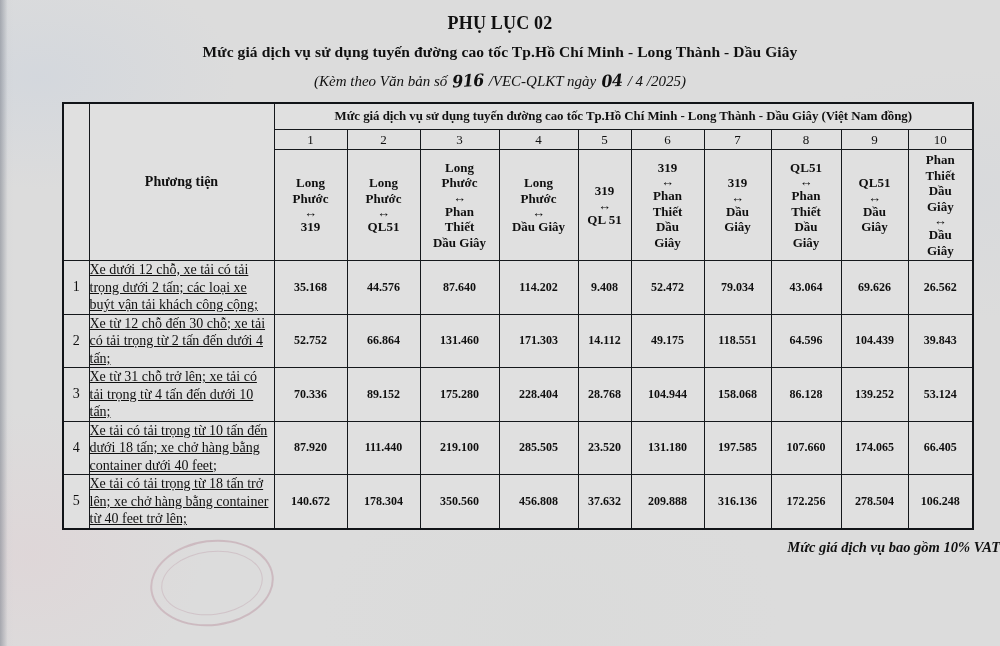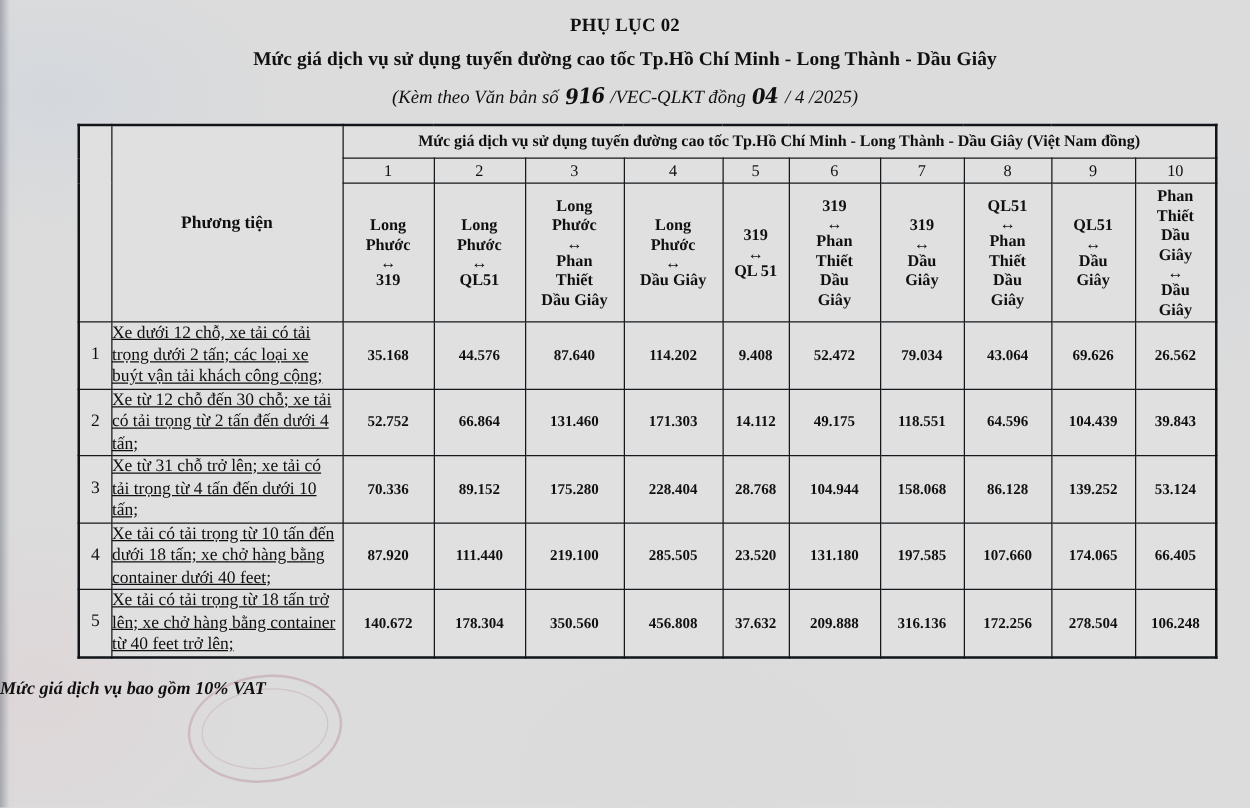--- a/index.html
+++ b/index.html
@@ -61,21 +61,21 @@
     padding: 0;
   }
 
   
   .doc-head {
     text-align: center;
     padding-top: 13px;
   }
   .doc-title {
     font-weight: bold;
-    font-size: 15px;
+    font-size: 18px;
     letter-spacing: 0.2px;
   }
   .doc-subtitle {
     font-weight: bold;
     font-size: 15.5px;
     margin-top: 9px;
     letter-spacing: 0.1px;
   }
   .doc-ref {
     font-style: italic;
@@ -160,43 +160,43 @@
     text-decoration: underline;
   }
   td.num {
     text-align: center;
     font-size: 12px;
     font-weight: bold;
     padding: 2px 1px;
   }
 
   .foot-note {
-    text-align: left;
+    text-align: right;
     font-style: italic;
     font-weight: bold;
     font-size: 14.5px;
-    margin-top: 16px;
+    margin-top: 9px;
   }
 </style>
 </head>
 <body>
 
 <div class="scan-noise"></div>
 <div class="edge-shade"></div>
 <div class="stamp-mark"></div>
 
 <div class="page">
 
   <div class="doc-head">
     <div class="doc-title">PHỤ LỤC 02</div>
     <div class="doc-subtitle">Mức giá dịch vụ sử dụng tuyến đường cao tốc Tp.Hồ Chí Minh - Long Thành - Dầu Giây</div>
     <div class="doc-ref">
       <span>(Kèm theo Văn bản số</span>
       <span class="hand">916</span>
-      <span>/VEC-QLKT đồng</span>
+      <span>/VEC-QLKT ngày</span>
       <span class="hand">04</span>
       <span>/ 4 /2025)</span>
     </div>
   </div>
 
   <div class="tbl-wrap">
     <table class="price outer">
       <colgroup>
         <col style="width:26px">
         <col style="width:185px">

